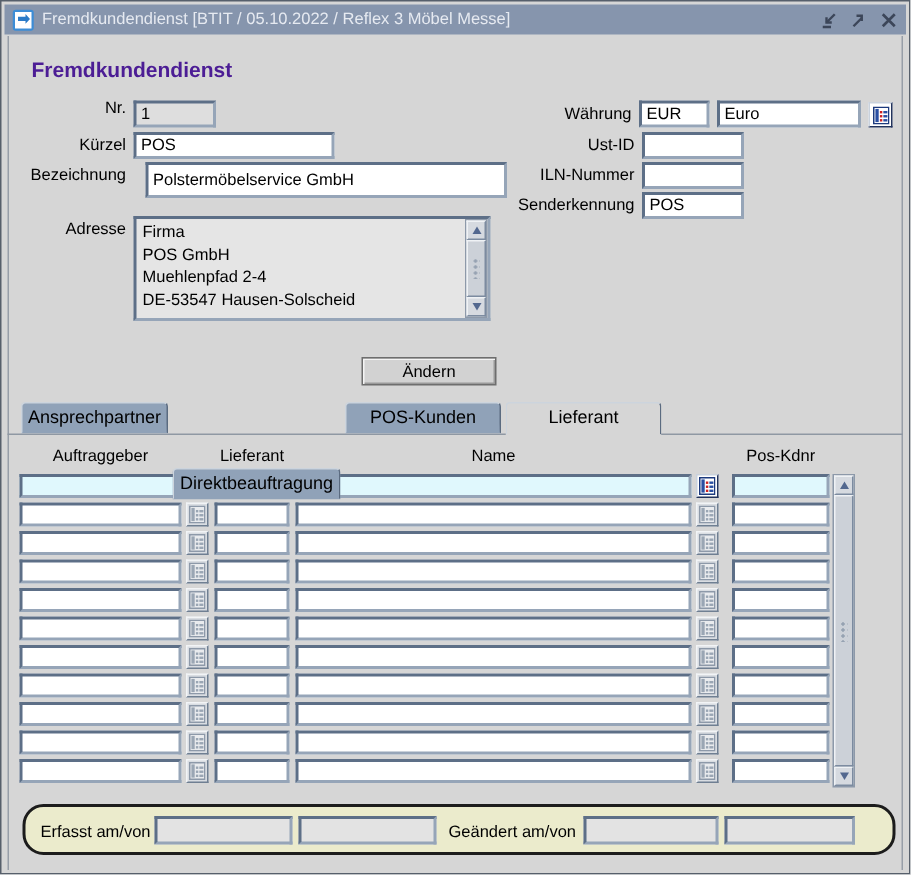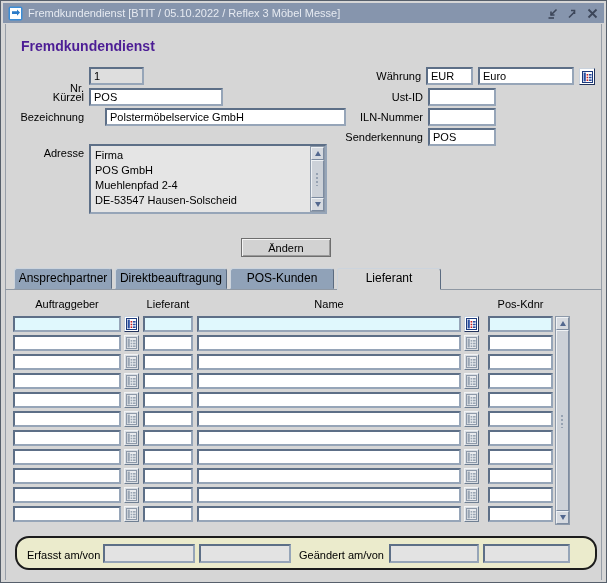--- a/index.html
+++ b/index.html
@@ -28,26 +28,26 @@
 
   
   .lbl { position:absolute; font-size:11px; color:#000; text-align:right; height:18px; line-height:18px; }
   .field {
     position:absolute; font-size:11px; color:#000; background:#fff;
     border:2px solid; border-color:#5d6f87 #96a5b8 #96a5b8 #5d6f87;
     padding:0 3px; outline:none; font-family:"Liberation Sans", sans-serif;
   }
   .field.disabled { background:#dedede; }
 
-  .lbl-nr       { left:0; width:83px; top:78px;padding-left:44px; }
+  .lbl-nr       { left:0; width:83px; top:62px;padding-left:44px; }
   .f-nr         { left:88px;  top:66px;  width:55px;  height:18px; }
   .lbl-kuerzel  { left:0; width:83px; top:87px; }
   .f-kuerzel    { left:88px;  top:87px;  width:134px; height:18px; }
   .lbl-bez      { left:0; width:83px; top:107px; }
-  .f-bez        { left:104px;  top:107px; width:241px; height:18px; }
+  .f-bez        { left:96px;  top:107px; width:241px; height:24px; }
   .lbl-adresse  { left:0; width:83px; top:143px; }
 
   .f-adresse {
     left:88px; top:143px; width:238px; height:70px; background:#e5e5e5;
     position:absolute; border:2px solid; border-color:#5d6f87 #96a5b8 #96a5b8 #5d6f87;
   }
   .addr-text { position:absolute; left:4px; top:2px; right:19px; bottom:2px;
     font-size:11px; line-height:15px; white-space:pre; overflow:hidden; color:#000; }
 
   .btn-aendern {
@@ -77,21 +77,21 @@
   .lov-waehrung { position:absolute; left:578px; top:67px; width:16px; height:17px; }
 
   
   .tabstrip { position:absolute; left:13px; top:267px; height:21px; display:flex; gap:3px; z-index:2; }
   .tab {
     font-size:12px; color:#000; text-align:center; line-height:19px; height:21px;
     background:var(--tab-inactive,#90a2b8);
     border:1px solid; border-color:#ccd4dd #5b6b80 transparent #ccd4dd;
     border-radius:3px 3px 0 0; cursor:pointer;
   }
-  .tab:nth-child(1){ width:98px; } .tab:nth-child(2){ width:112px; }
+  .tab:nth-child(1){ width:98px; } .tab:nth-child(2){ width:112px;margin-top:44px; }
   .tab:nth-child(3){ width:104px; } .tab:nth-child(4){ width:104px; }
   .tab.active { background:var(--window-bg,#d6d6d6); height:22px; }
   .panel-top { position:absolute; left:4px; right:4px; top:288px; height:1px; background:#8f98a3; z-index:1; }
 
   
   .th { position:absolute; top:297px; font-size:11px; color:#000; text-align:center; }
   .th1 { left:12px;  width:108px; }
   .th2 { left:142px; width:50px;  }
   .th3 { left:196px; width:264px; }
   .th4 { left:487px; width:65px;  }

